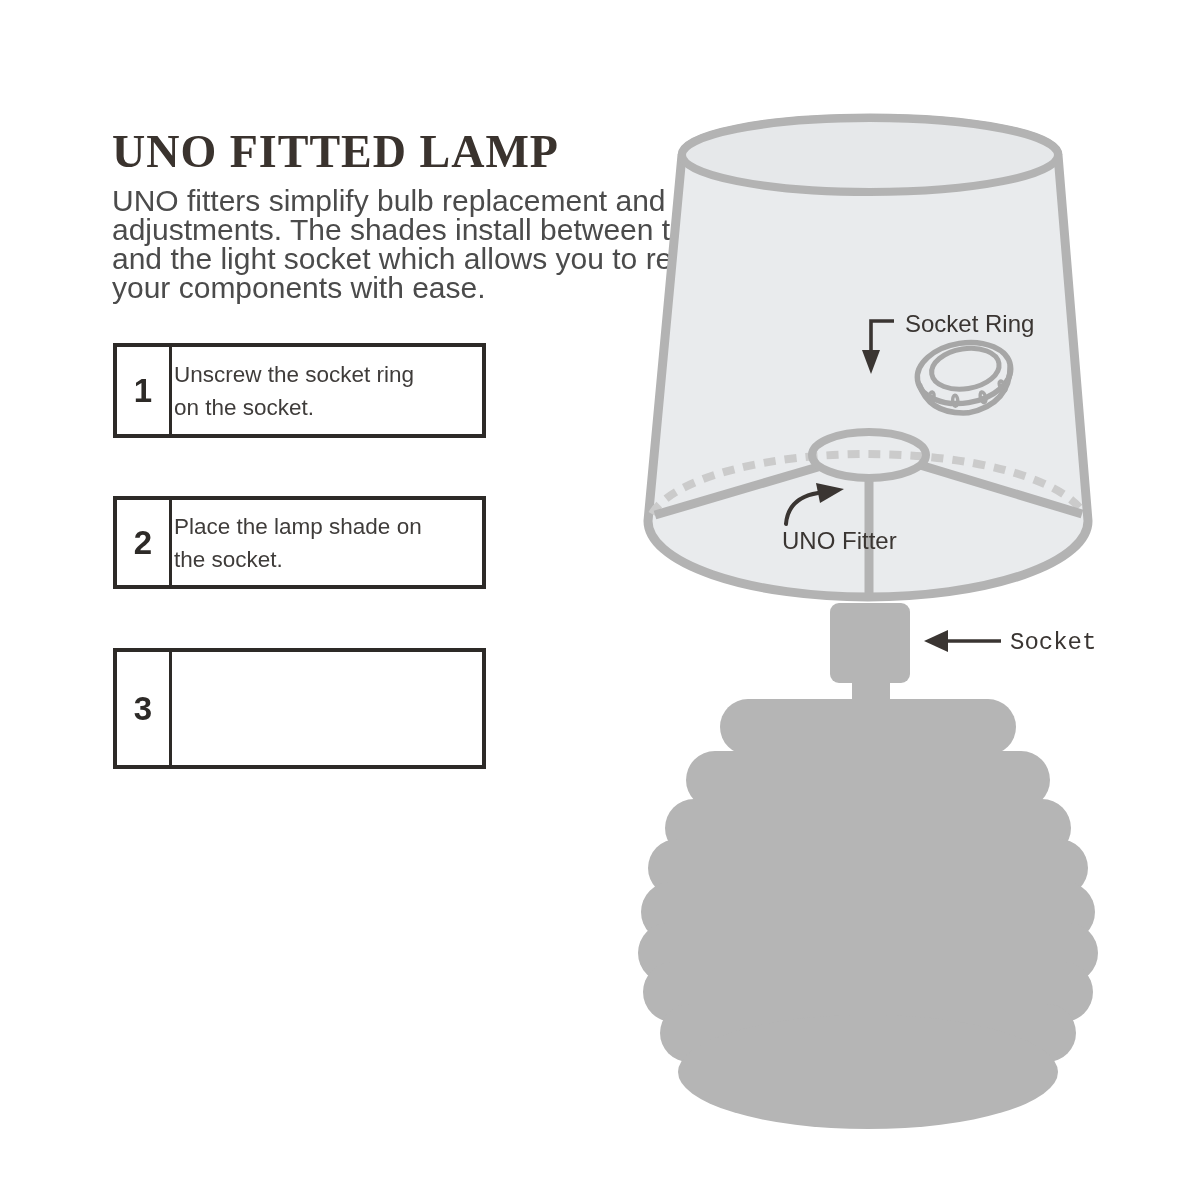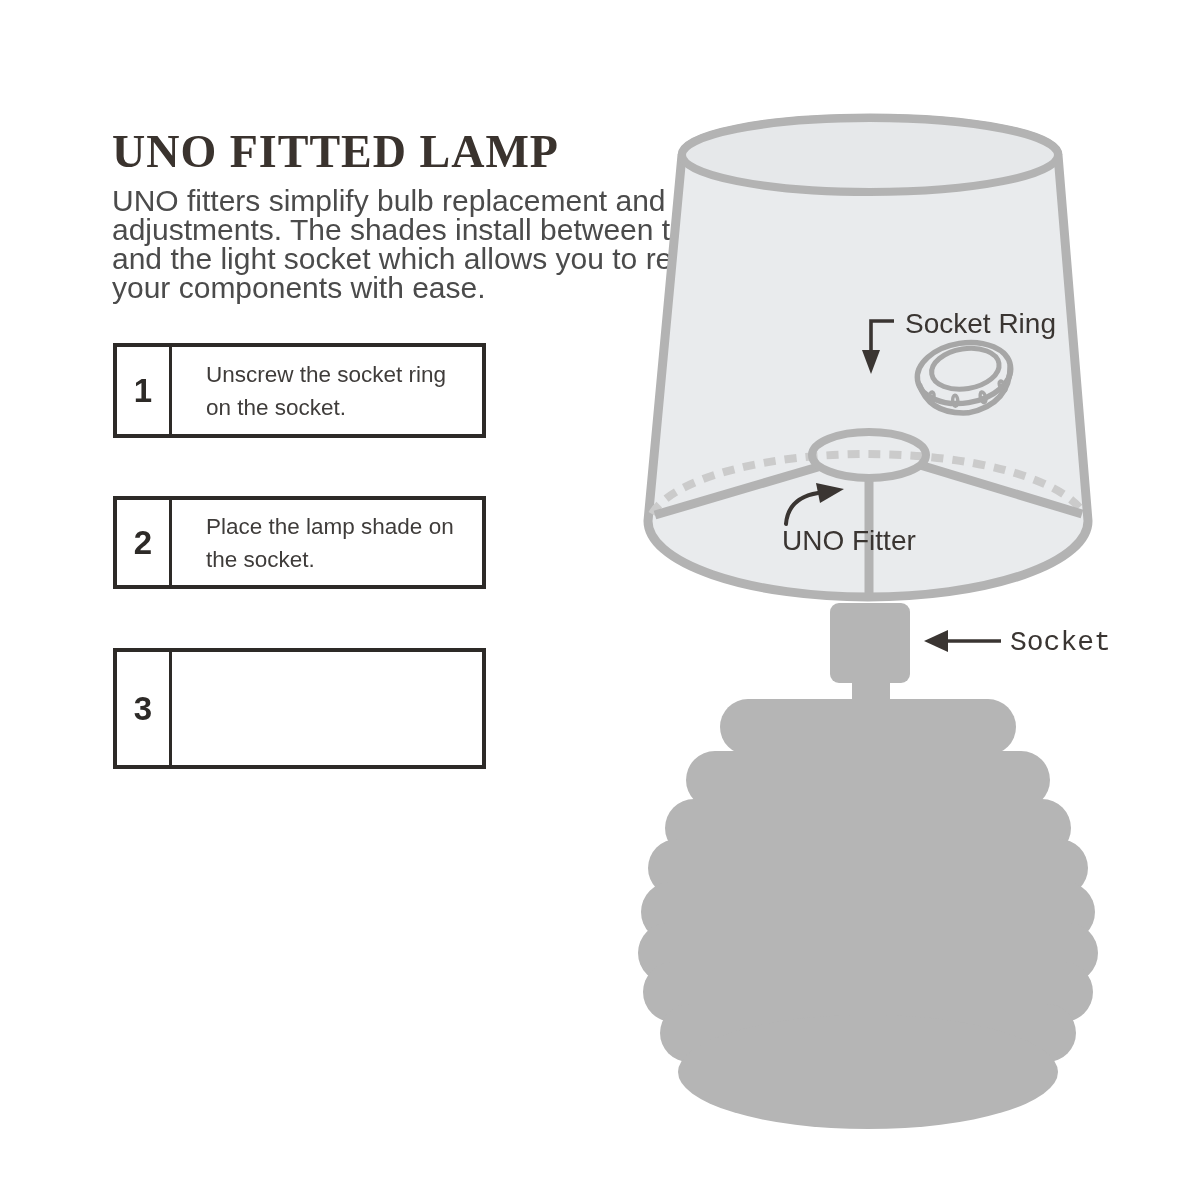--- a/index.html
+++ b/index.html
@@ -36,30 +36,30 @@
     position:absolute;left:113px;width:373px;
     border:4px solid var(--box-border);
     display:flex;align-items:stretch;background:#ffffff;
   }
   .step-box .num-cell{
     flex:0 0 55px;border-right:3px solid var(--box-border);
     display:flex;align-items:center;justify-content:center;
     font-size:33px;font-weight:bold;color:var(--box-border);
   }
   .step-box .txt-cell{
-    flex:1;display:flex;align-items:center;padding-left:34px;
+    flex:1;display:flex;align-items:center;padding-left:2px;
     font-size:22.5px;line-height:33px;color:var(--step-text);
     white-space:pre-line;
   }
   #step-1{top:343px;height:95px;}
   #step-2{top:496px;height:93px;}
   #step-3{top:648px;height:121px;}
   .diagram-svg{position:absolute;left:0;top:0;}
   .diagram-label{
-    position:absolute;font-size:28px;line-height:24px;
+    position:absolute;font-size:24px;line-height:24px;
     color:var(--label-text);white-space:nowrap;
   }
   #label-socket-ring{left:905px;top:312px;}
   #label-uno-fitter{left:782px;top:529px;}
   #label-socket{left:1010px;top:631px;font-family:Liberation Mono, monospace;}
   
   .shade-body{fill:var(--shade-fill);stroke:var(--shade-outline);stroke-width:9;stroke-linejoin:round;}
   .shade-top{fill:var(--shade-top-fill);stroke:var(--shade-outline);stroke-width:8;}
   .dash-arc{fill:none;stroke:var(--dash-color);stroke-width:8;stroke-dasharray:12 9;}
   .spoke{stroke:var(--shade-outline);stroke-width:9;fill:none;}

